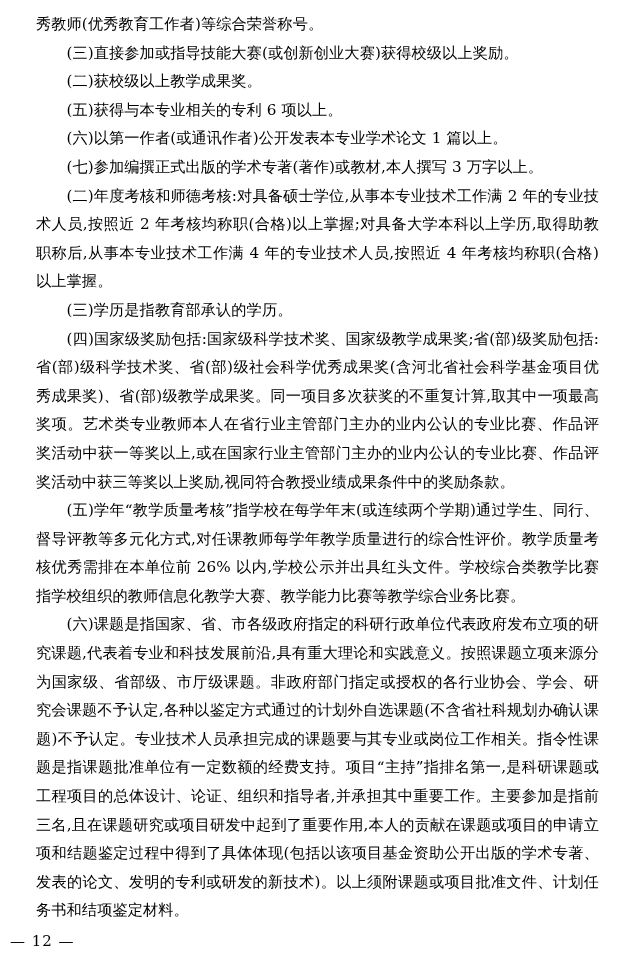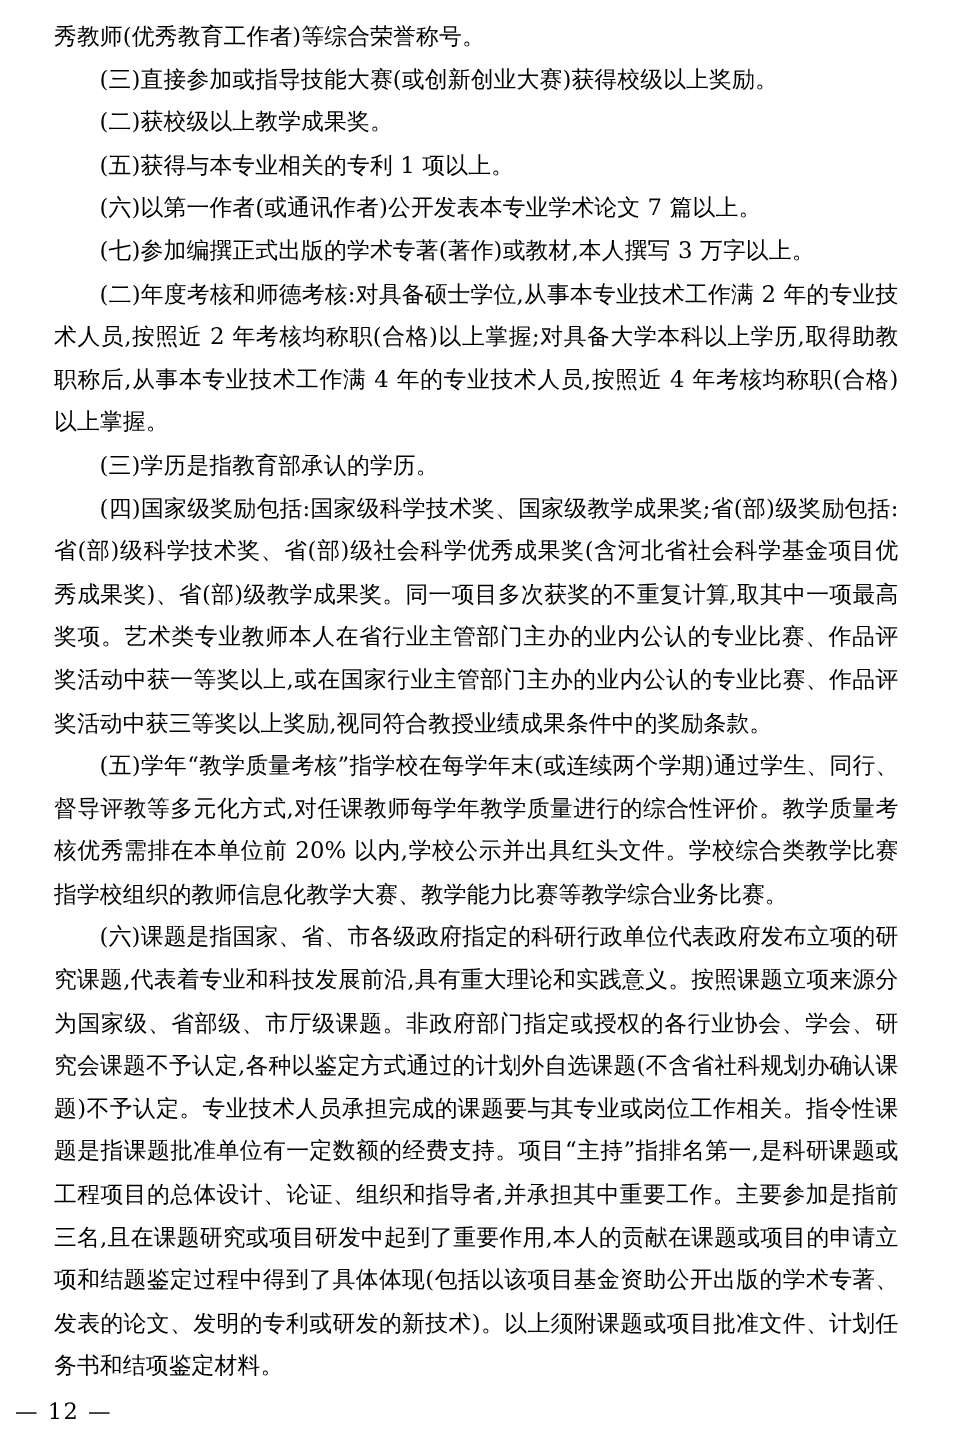--- a/index.html
+++ b/index.html
@@ -59,29 +59,29 @@
 </head>
 <body>
 
 <div class="page">
 
   <div class="body-text">
 
     <p class="para">秀教师(优秀教育工作者)等综合荣誉称号。</p>
     <p class="para indent2">(三)直接参加或指导技能大赛(或创新创业大赛)获得校级以上奖励。</p>
     <p class="para indent2">(二)获校级以上教学成果奖。</p>
-    <p class="para indent2">(五)获得与本专业相关的专利 1 项以上。</p>
-    <p class="para indent2">(六)以第一作者(或通讯作者)公开发表本专业学术论文 7 篇以上。</p>
+    <p class="para indent2">(五)获得与本专业相关的专利 6 项以上。</p>
+    <p class="para indent2">(六)以第一作者(或通讯作者)公开发表本专业学术论文 1 篇以上。</p>
     <p class="para indent2">(七)参加编撰正式出版的学术专著(著作)或教材,本人撰写 3 万字以上。</p>
 
 
     <p class="para indent2">(二)年度考核和师德考核:对具备硕士学位,从事本专业技术工作满 2 年的专业技术人员,按照近 2 年考核均称职(合格)以上掌握;对具备大学本科以上学历,取得助教职称后,从事本专业技术工作满 4 年的专业技术人员,按照近 4 年考核均称职(合格)以上掌握。</p>
     <p class="para indent2">(三)学历是指教育部承认的学历。</p>
     <p class="para indent2">(四)国家级奖励包括:国家级科学技术奖、国家级教学成果奖;省(部)级奖励包括:省(部)级科学技术奖、省(部)级社会科学优秀成果奖(含河北省社会科学基金项目优秀成果奖)、省(部)级教学成果奖。同一项目多次获奖的不重复计算,取其中一项最高奖项。艺术类专业教师本人在省行业主管部门主办的业内公认的专业比赛、作品评奖活动中获一等奖以上,或在国家行业主管部门主办的业内公认的专业比赛、作品评奖活动中获三等奖以上奖励,视同符合教授业绩成果条件中的奖励条款。</p>
-    <p class="para indent2">(五)学年“教学质量考核”指学校在每学年末(或连续两个学期)通过学生、同行、督导评教等多元化方式,对任课教师每学年教学质量进行的综合性评价。教学质量考核优秀需排在本单位前 20% 以内,学校公示并出具红头文件。学校综合类教学比赛指学校组织的教师信息化教学大赛、教学能力比赛等教学综合业务比赛。</p>
+    <p class="para indent2">(五)学年“教学质量考核”指学校在每学年末(或连续两个学期)通过学生、同行、督导评教等多元化方式,对任课教师每学年教学质量进行的综合性评价。教学质量考核优秀需排在本单位前 26% 以内,学校公示并出具红头文件。学校综合类教学比赛指学校组织的教师信息化教学大赛、教学能力比赛等教学综合业务比赛。</p>
     <p class="para indent2">(六)课题是指国家、省、市各级政府指定的科研行政单位代表政府发布立项的研究课题,代表着专业和科技发展前沿,具有重大理论和实践意义。按照课题立项来源分为国家级、省部级、市厅级课题。非政府部门指定或授权的各行业协会、学会、研究会课题不予认定,各种以鉴定方式通过的计划外自选课题(不含省社科规划办确认课题)不予认定。专业技术人员承担完成的课题要与其专业或岗位工作相关。指令性课题是指课题批准单位有一定数额的经费支持。项目“主持”指排名第一,是科研课题或工程项目的总体设计、论证、组织和指导者,并承担其中重要工作。主要参加是指前三名,且在课题研究或项目研发中起到了重要作用,本人的贡献在课题或项目的申请立项和结题鉴定过程中得到了具体体现(包括以该项目基金资助公开出版的学术专著、发表的论文、发明的专利或研发的新技术)。以上须附课题或项目批准文件、计划任务书和结项鉴定材料。</p>
 
   </div>
 
   <div class="footer">
     <span>— 12 —</span>
   </div>
 
 </div>
 

